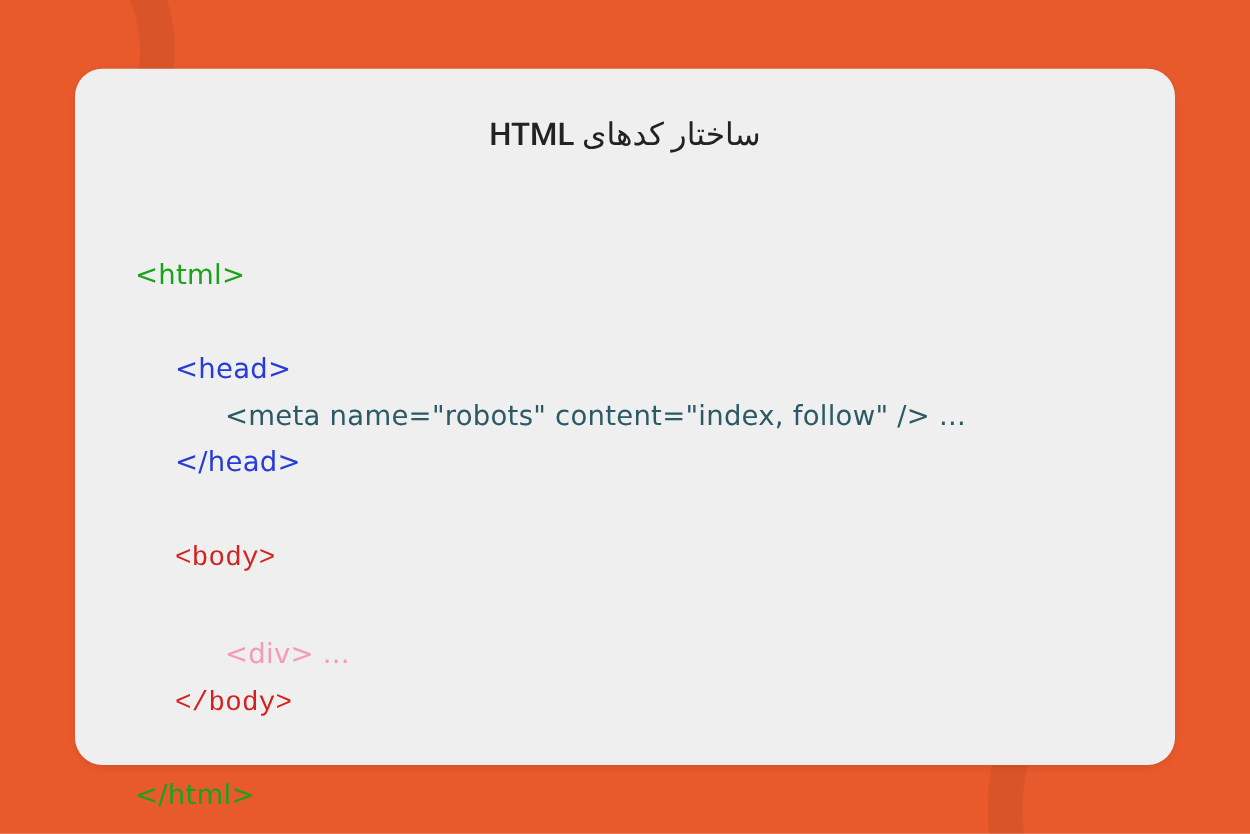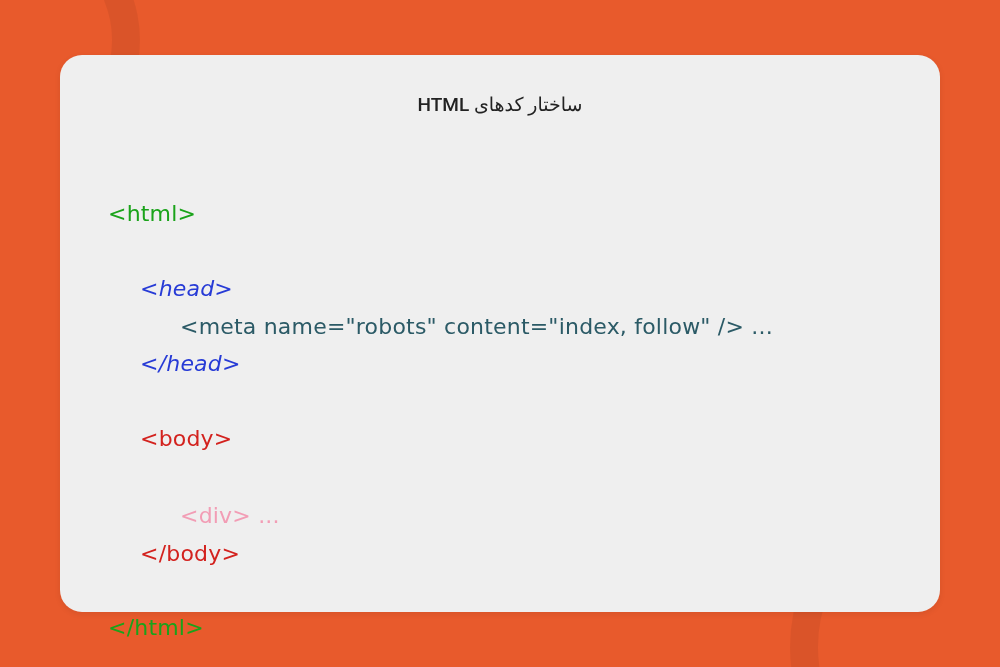--- a/index.html
+++ b/index.html
@@ -26,41 +26,41 @@
       right: 60px;
       bottom: 55px;
       background: #efefef;
       border-radius: 22px;
       box-shadow: 0 2px 6px rgba(0,0,0,0.08);
       padding: 38px 48px 48px 48px;
     }
 
     .title {
       text-align: center;
-      font-size: 19px;
+      font-size: 25px;
       color: #222;
       direction: rtl;
       margin-bottom: 42px;
       font-weight: 500;
     }
 
     .code {
       font-family: "DejaVu Sans", Arial, sans-serif;
       font-size: 22px;
       line-height: 1.7;
       color: #2b5a66;
       direction: ltr;
       text-align: left;
       white-space: pre;
       letter-spacing: 0.2px;
     }
     .tag-html  { color: #1aa31a; }
-    .tag-head  { color: #273bd6; font-style: italic; }
+    .tag-head  { color: #273bd6; }
     .tag-meta  { color: #2b5a66; }
-    .tag-body  { color: #d3221e; }
+    .tag-body  { color: #d3221e; font-family: Liberation Mono, monospace; }
     .tag-div   { color: #f29db5; margin-top: 40px; }
     .ind1 { padding-left: 32px; display:inline-block;}
     .ind2 { padding-left: 72px; display:inline-block;}
   </style>
 </head>
 <body>
 
 <div class="bg-shape tl"></div>
 <div class="bg-shape br"></div>
 

